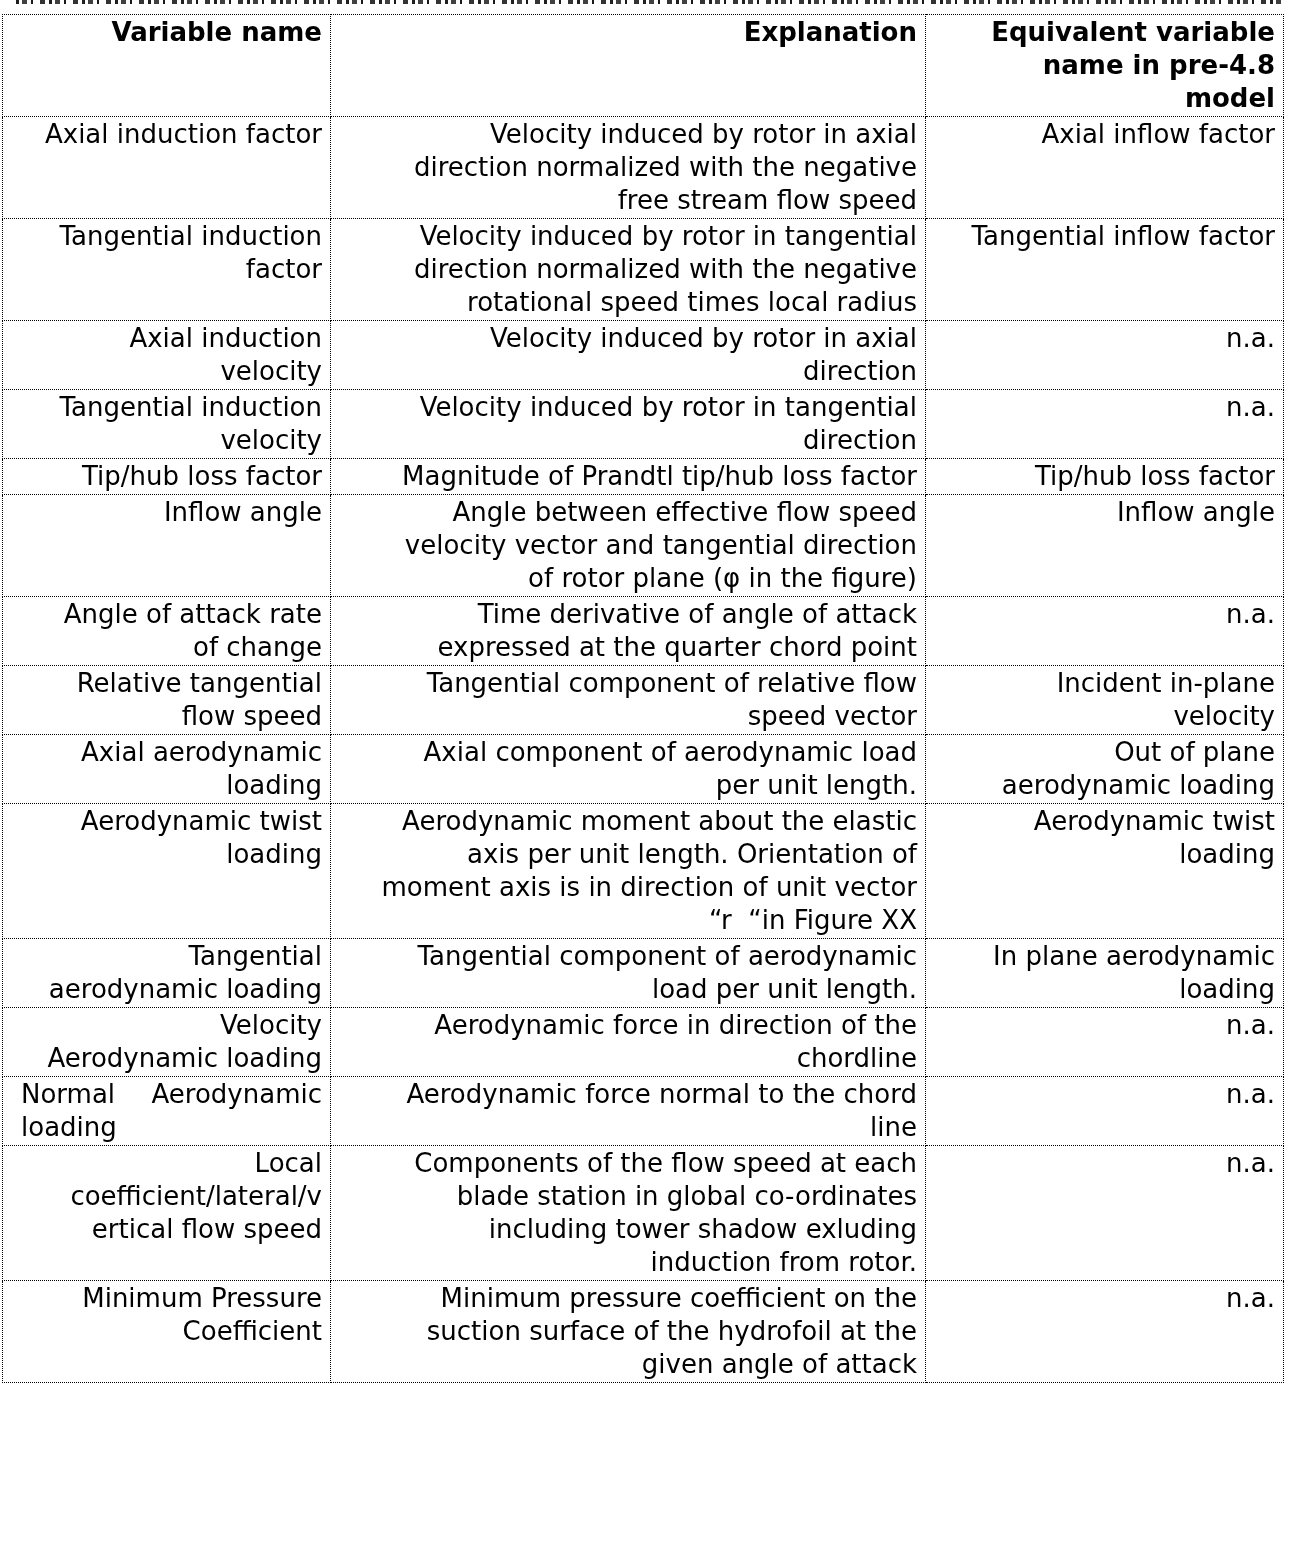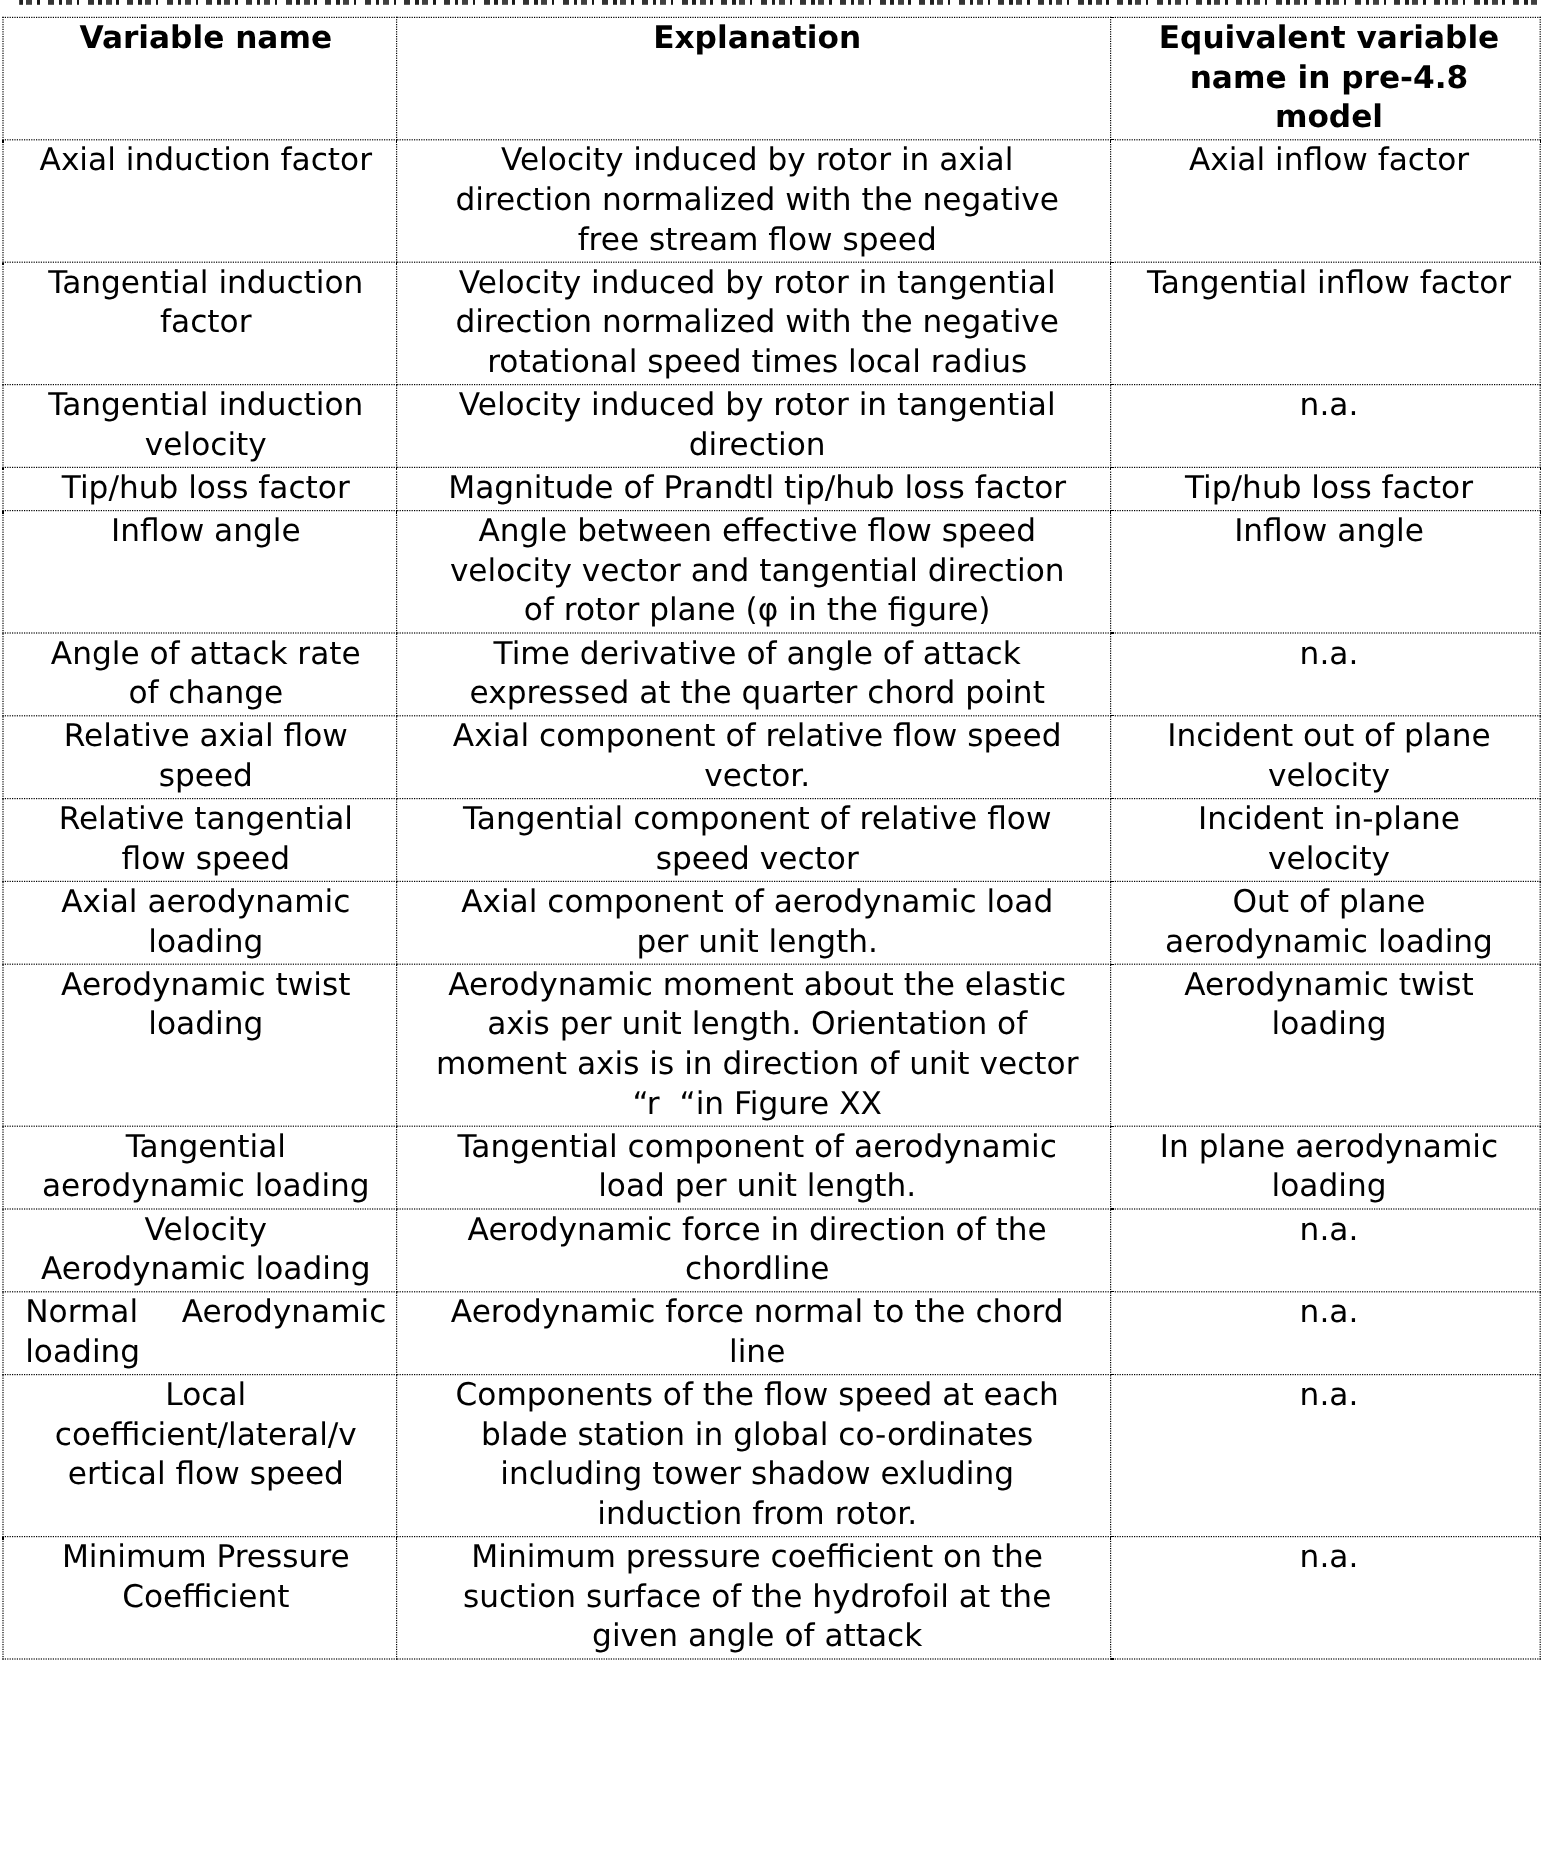--- a/index.html
+++ b/index.html
@@ -33,21 +33,21 @@
     table-layout: fixed;
     width: 1281px;
     margin: 14px 0 0 2px;
   }
   col.c1 { width: 328px; }
   col.c2 { width: 595px; }
   col.c3 { width: 358px; }
   .vars th, .vars td {
     border: 1px dotted #000000;
     vertical-align: top;
-    text-align: center;
+    text-align: right;
     font-size: 26px;
     line-height: 33px;
     padding: 1px 8px 1px 14px;
     white-space: pre-wrap;
     overflow-wrap: break-word;
   }
   .vars th {
     font-weight: bold;
   }
   .vars td.first, .vars th.first {
@@ -91,20 +91,27 @@
 
   <tr>
     <td class="first">Tangential induction
 factor</td>
     <td>Velocity induced by rotor in tangential
 direction normalized with the negative
 rotational speed times local radius</td>
     <td>Tangential inflow factor</td>
   </tr>
 
+  <tr>
+    <td class="first">Axial induction
+velocity</td>
+    <td>Velocity induced by rotor in axial
+direction</td>
+    <td>n.a.</td>
+  </tr>
 
   <tr>
     <td class="first">Tangential induction
 velocity</td>
     <td>Velocity induced by rotor in tangential
 direction</td>
     <td>n.a.</td>
   </tr>
 
   <tr>
@@ -123,28 +130,20 @@
 
 
   <tr>
     <td class="first">Angle of attack rate
 of change</td>
     <td>Time derivative of angle of attack
 expressed at the quarter chord point</td>
     <td>n.a.</td>
   </tr>
 
-  <tr>
-    <td class="first">Relative axial flow
-speed</td>
-    <td>Axial component of relative flow speed
-vector.</td>
-    <td>Incident out of plane
-velocity</td>
-  </tr>
 
   <tr>
     <td class="first">Relative tangential
 flow speed</td>
     <td>Tangential component of relative flow
 speed vector</td>
     <td>Incident in-plane
 velocity</td>
   </tr>
 

